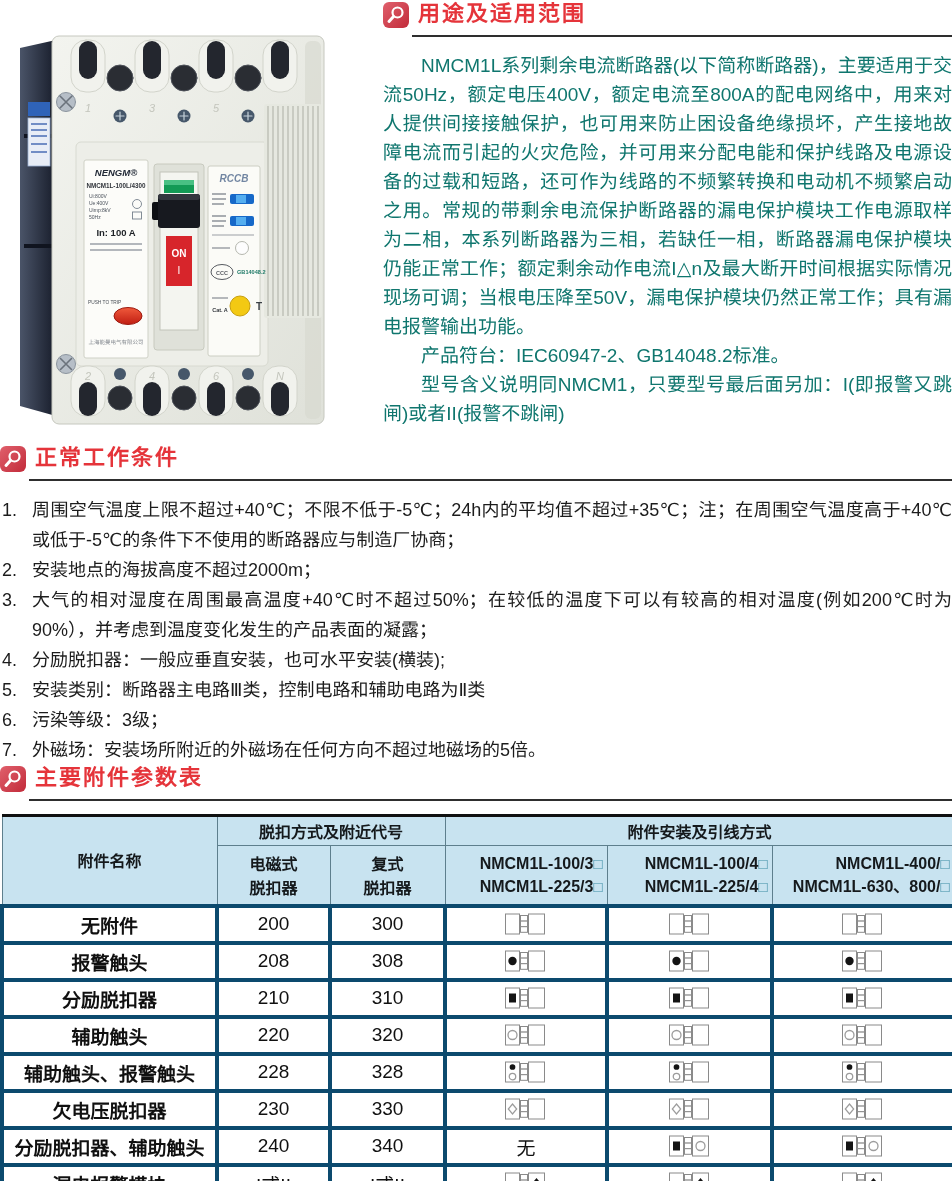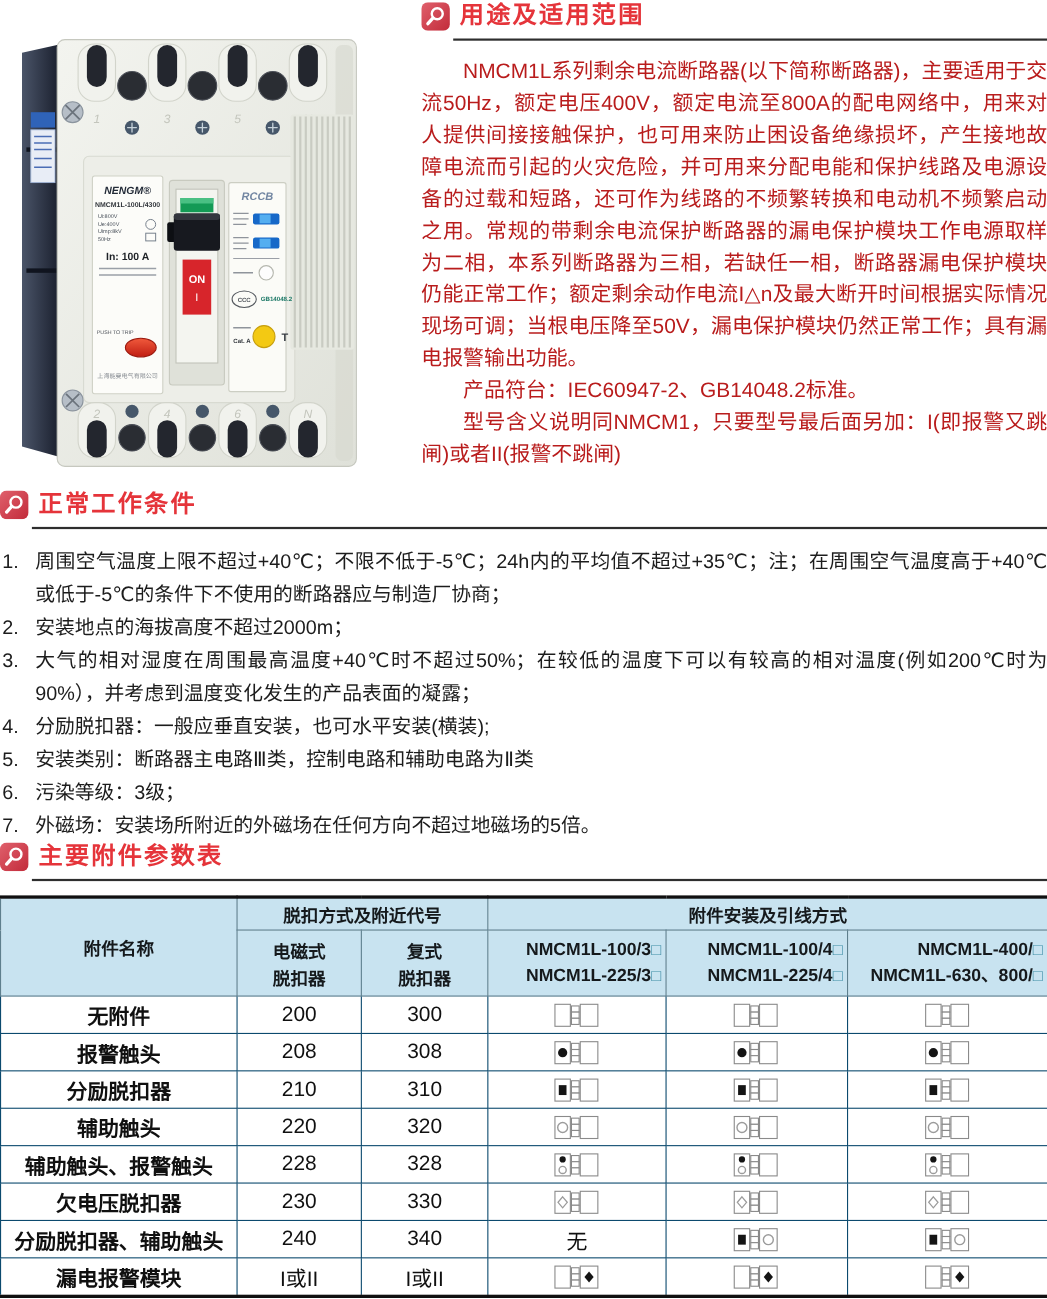--- a/index.html
+++ b/index.html
@@ -7,38 +7,38 @@
         font-family:"Liberation Sans","DejaVu Sans",sans-serif;color:#1a1a1a;}
   
   .sec{position:absolute;}
   .sec-head{display:flex;align-items:flex-start;gap:9px;}
   .sec-icon{width:26px;height:26px;flex:0 0 26px;}
   .sec-title{font-size:22px;font-weight:bold;color:#e5343a;letter-spacing:2px;line-height:1.1;}
   .divider{height:2px;background:#2e2e2e;margin-left:29px;margin-top:7px;}
   
   .sec-usage{left:383px;top:2px;width:569px;}
   .paras{margin-top:14px;}
-  .para{margin:0;font-size:19px;line-height:29px;text-indent:2em;text-align:justify;color:#b91c1c;}
+  .para{margin:0;font-size:19px;line-height:29px;text-indent:2em;text-align:justify;color:#0f766e;}
   
   .sec-cond{left:0;top:446px;width:952px;}
   .cond-list{margin-top:14px;}
   .cond-item{display:flex;font-size:18px;line-height:30px;color:#1c1c1c;}
   .cond-num{flex:0 0 30px;padding-left:2px;}
   .cond-text{flex:1;text-align:justify;}
   
   .sec-acc{left:0;top:766px;width:952px;}
   table.acc{border-collapse:collapse;table-layout:fixed;width:952px;margin-top:13px;
             border-top:3px solid #101010;border-bottom:3px solid #101010;}
   table.acc th{background:#c8e3f0;border:1px solid #5e7f8d;font-weight:bold;color:#15191c;
                font-size:16px;padding:2px 4px;}
   table.acc thead tr.gr{height:30px;}
   table.acc thead tr.sub{height:60px;margin-left:36px;}
   th.model{text-align:right;padding-left:9px;font-weight:normal;font-size:15.5px;line-height:1.45;}
   .box-glyph{color:#3f8ea6;font-size:15px;}
-  table.acc td{border:1px solid #0c4a6e;text-align:center;height:33px;font-size:19px;color:#101010;
+  table.acc td{border:4px solid #0c4a6e;text-align:center;height:33px;font-size:19px;color:#101010;
                padding:0 4px;background:#fff;}
   td.name-cell{text-align:left;padding-left:16px;font-size:16.5px;font-weight:bold;}
   td.code-cell{font-size:18.5px;}
   td.sym-cell svg{vertical-align:middle;}
   td.sym-cell{font-size:18px;}
   
   .photo{position:absolute;left:6px;top:14px;width:330px;height:418px;}
   .photo text{font-family:"Liberation Sans","DejaVu Sans",sans-serif;}
 </style>
 </head>

